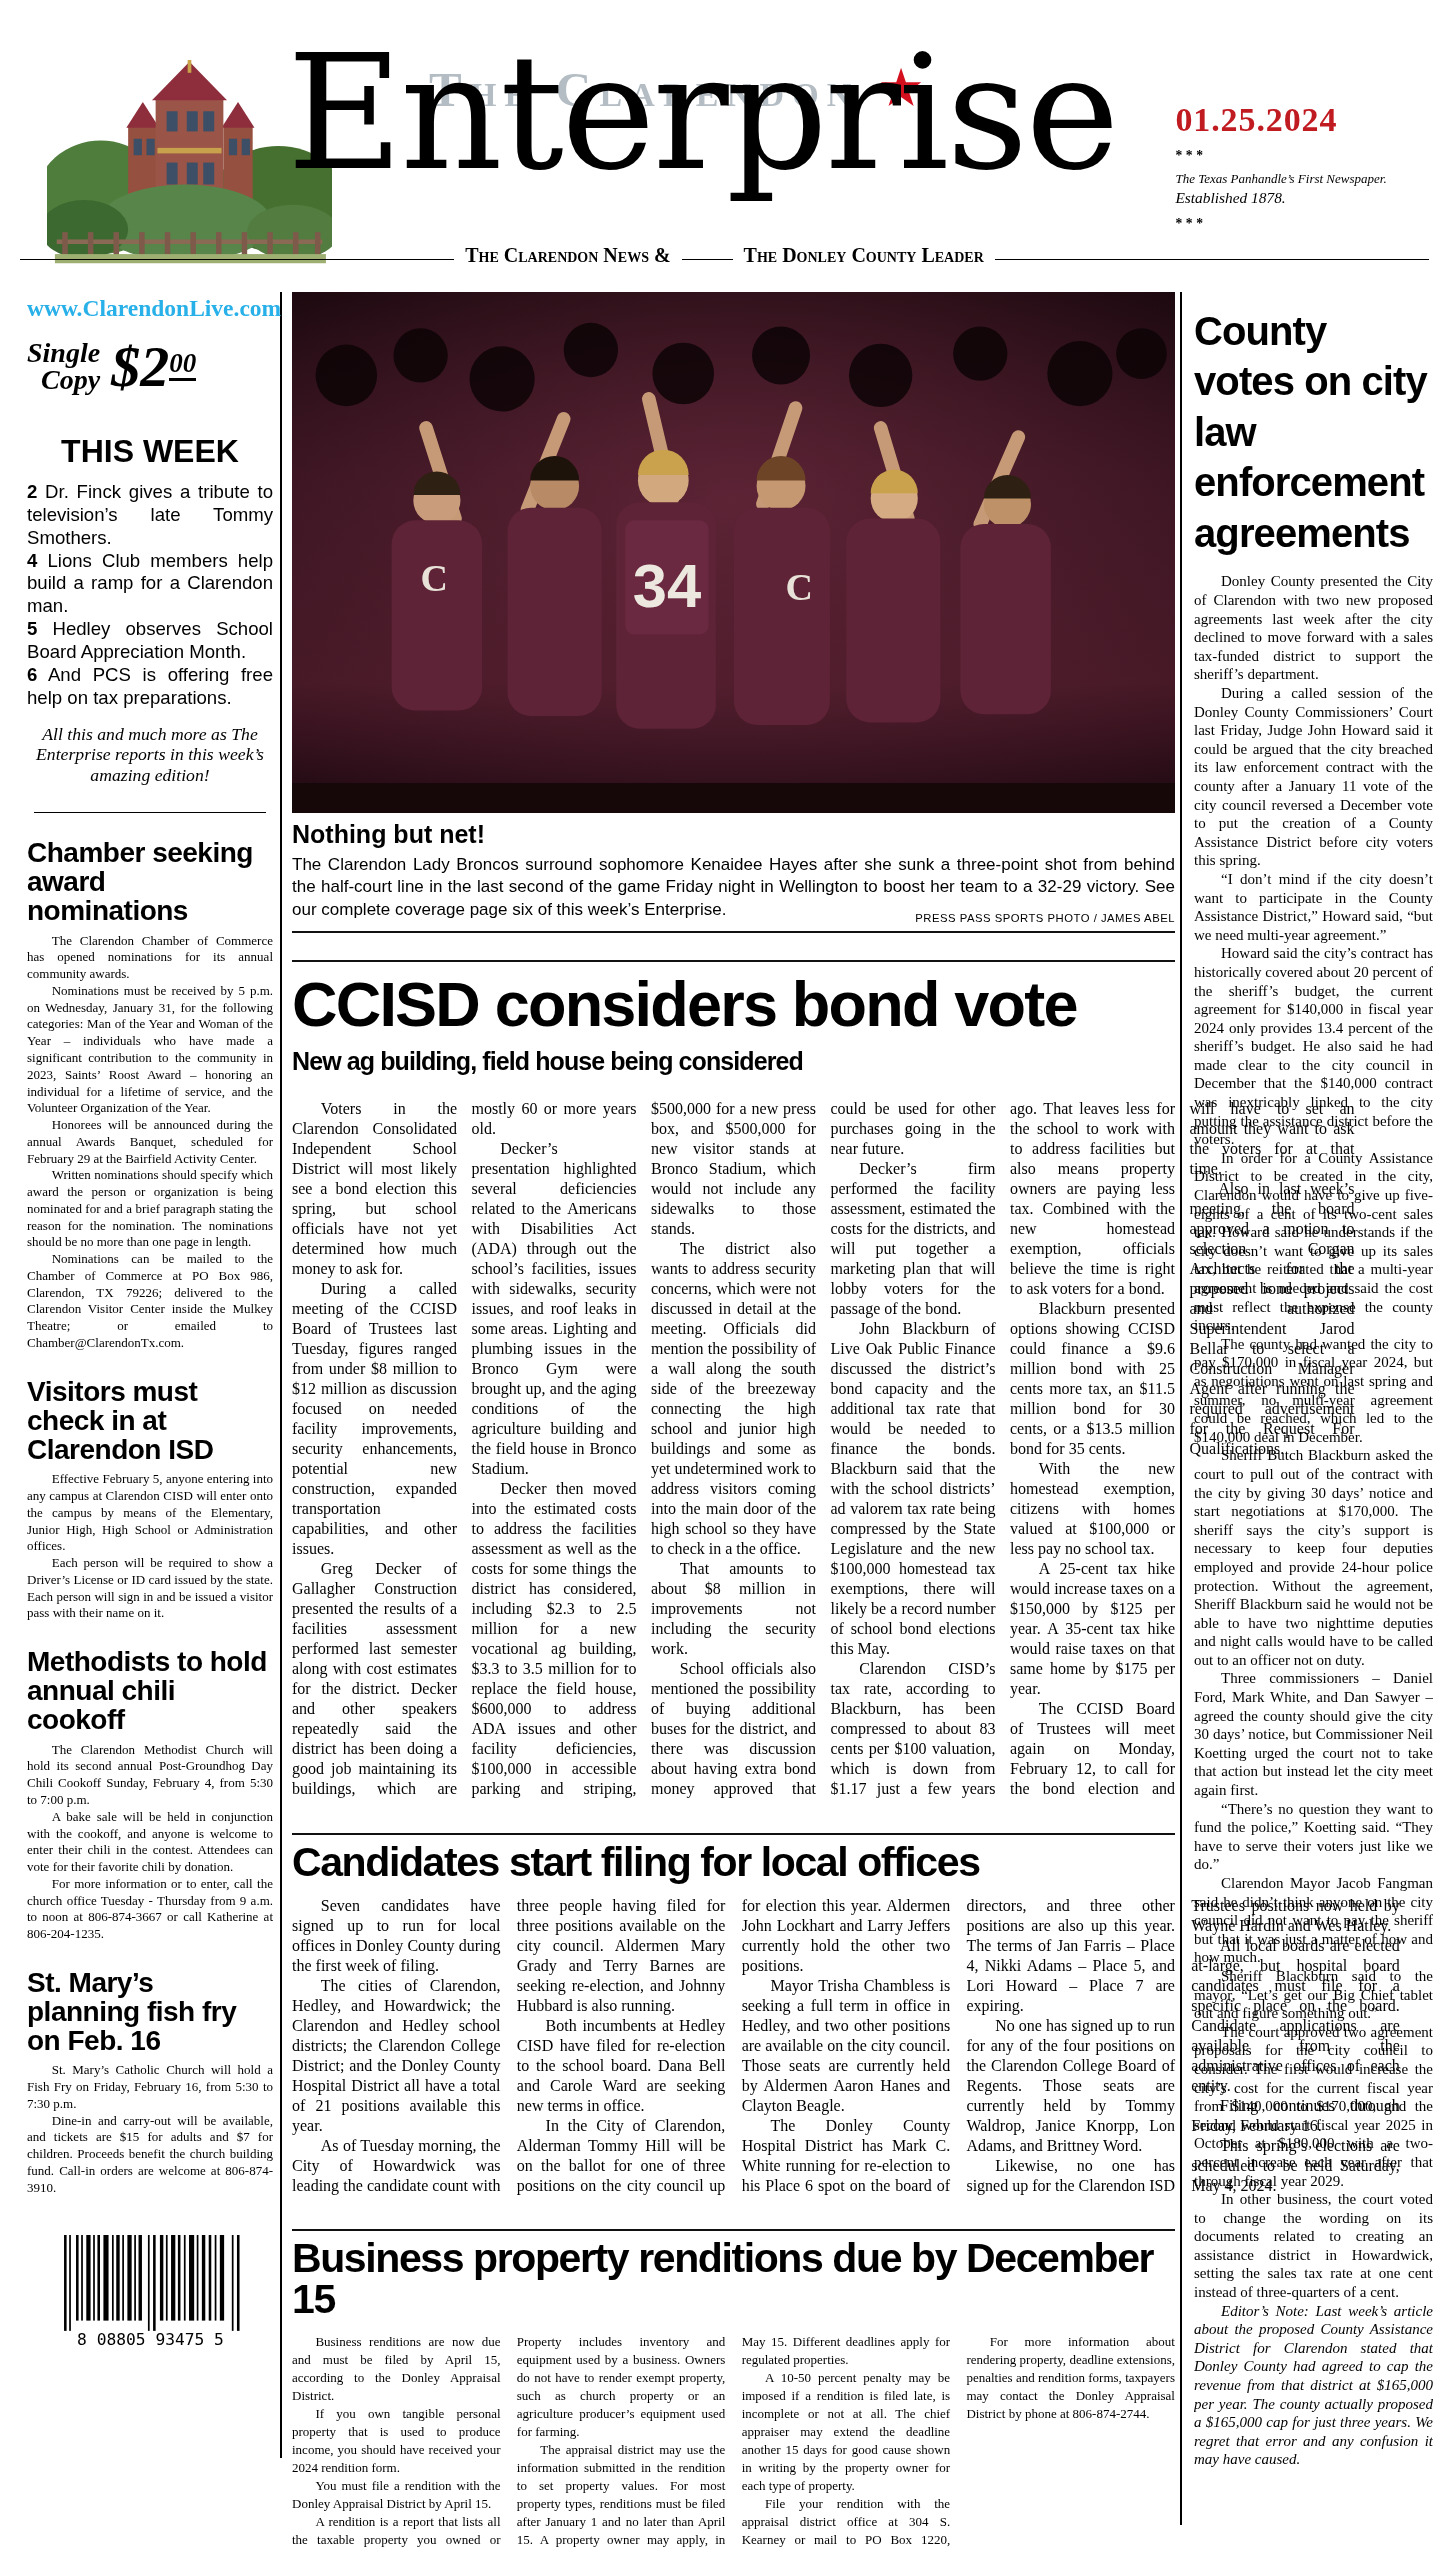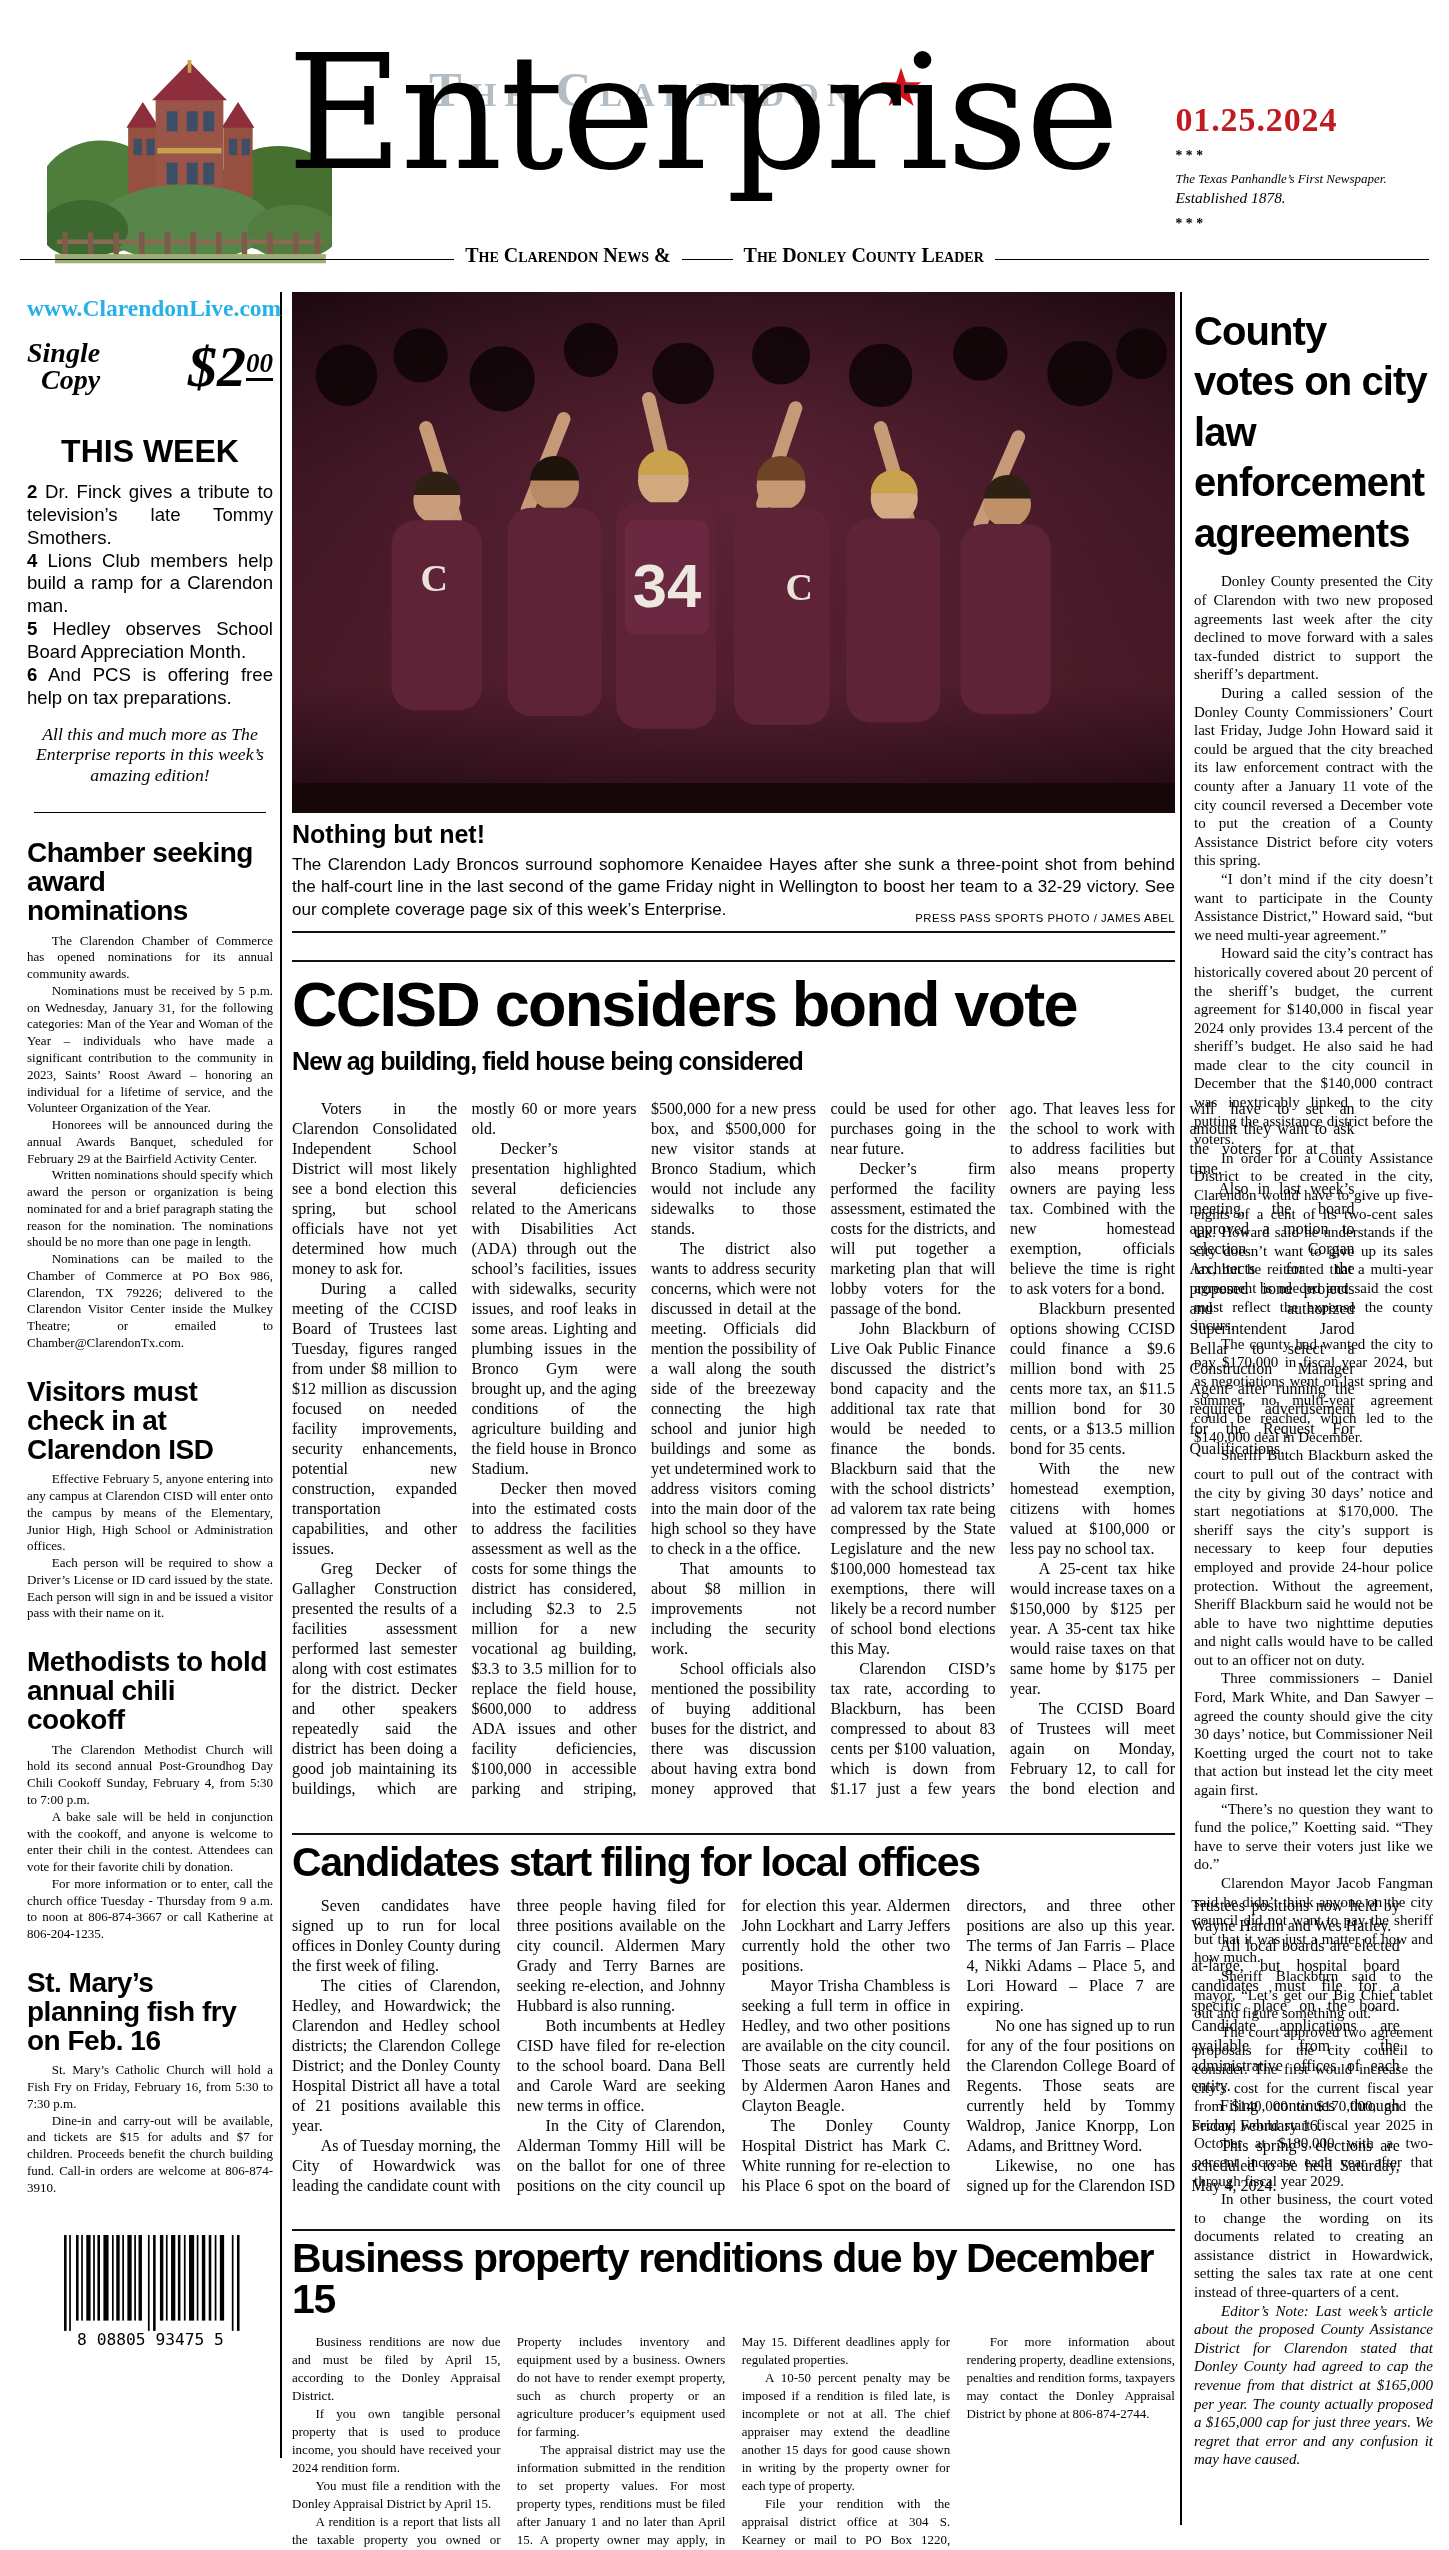--- a/index.html
+++ b/index.html
@@ -23,21 +23,21 @@
                font-variant:small-caps;font-weight:bold;font-size:20px;white-space:nowrap;}
   .mast-footer .mf{background:#fff;padding:0 11px;}
   .mast-footer .gap{display:inline-block;width:51px;}
   
   .vrule{position:absolute;width:1.8px;background:#000;top:292px;}
   .vrule-left{left:280px;height:2166px;}
   .vrule-right{left:1180px;height:2233px;}
   
   .sidebar{position:absolute;left:27px;top:295px;width:246px;}
   .website{text-align:center;font-weight:bold;font-size:23.5px;}
-  .price{display:flex;justify-content:space-between;align-items:center;gap:11px;margin-top:11px;}
+  .price{display:flex;justify-content:flex-start;align-items:center;gap:11px;margin-top:11px;}
   .price-label{font-style:italic;font-weight:bold;font-size:28px;line-height:.95;text-align:right;}
   .price-amount{font-style:italic;font-weight:bold;}
   .price-amount .dollar{font-size:58px;}
   .price-amount .cents{font-size:27px;border-bottom:3.6px solid #000;position:relative;top:-14.5px;}
   .tw-title{text-align:center;font-family:"Liberation Sans",sans-serif;font-weight:bold;
             font-size:32px;margin:33px 0 11px;}
   .tw-item{font-family:"Liberation Sans",sans-serif;font-size:18.6px;line-height:1.23;
            text-align:justify;margin:0;}
   .tw-footer{font-style:italic;font-size:17.7px;text-align:center;line-height:1.15;margin:14.5px 5.4px 0;}
   .side-rule{border:none;border-top:1.8px solid #000;margin:27px 7.2px 5.4px;}

